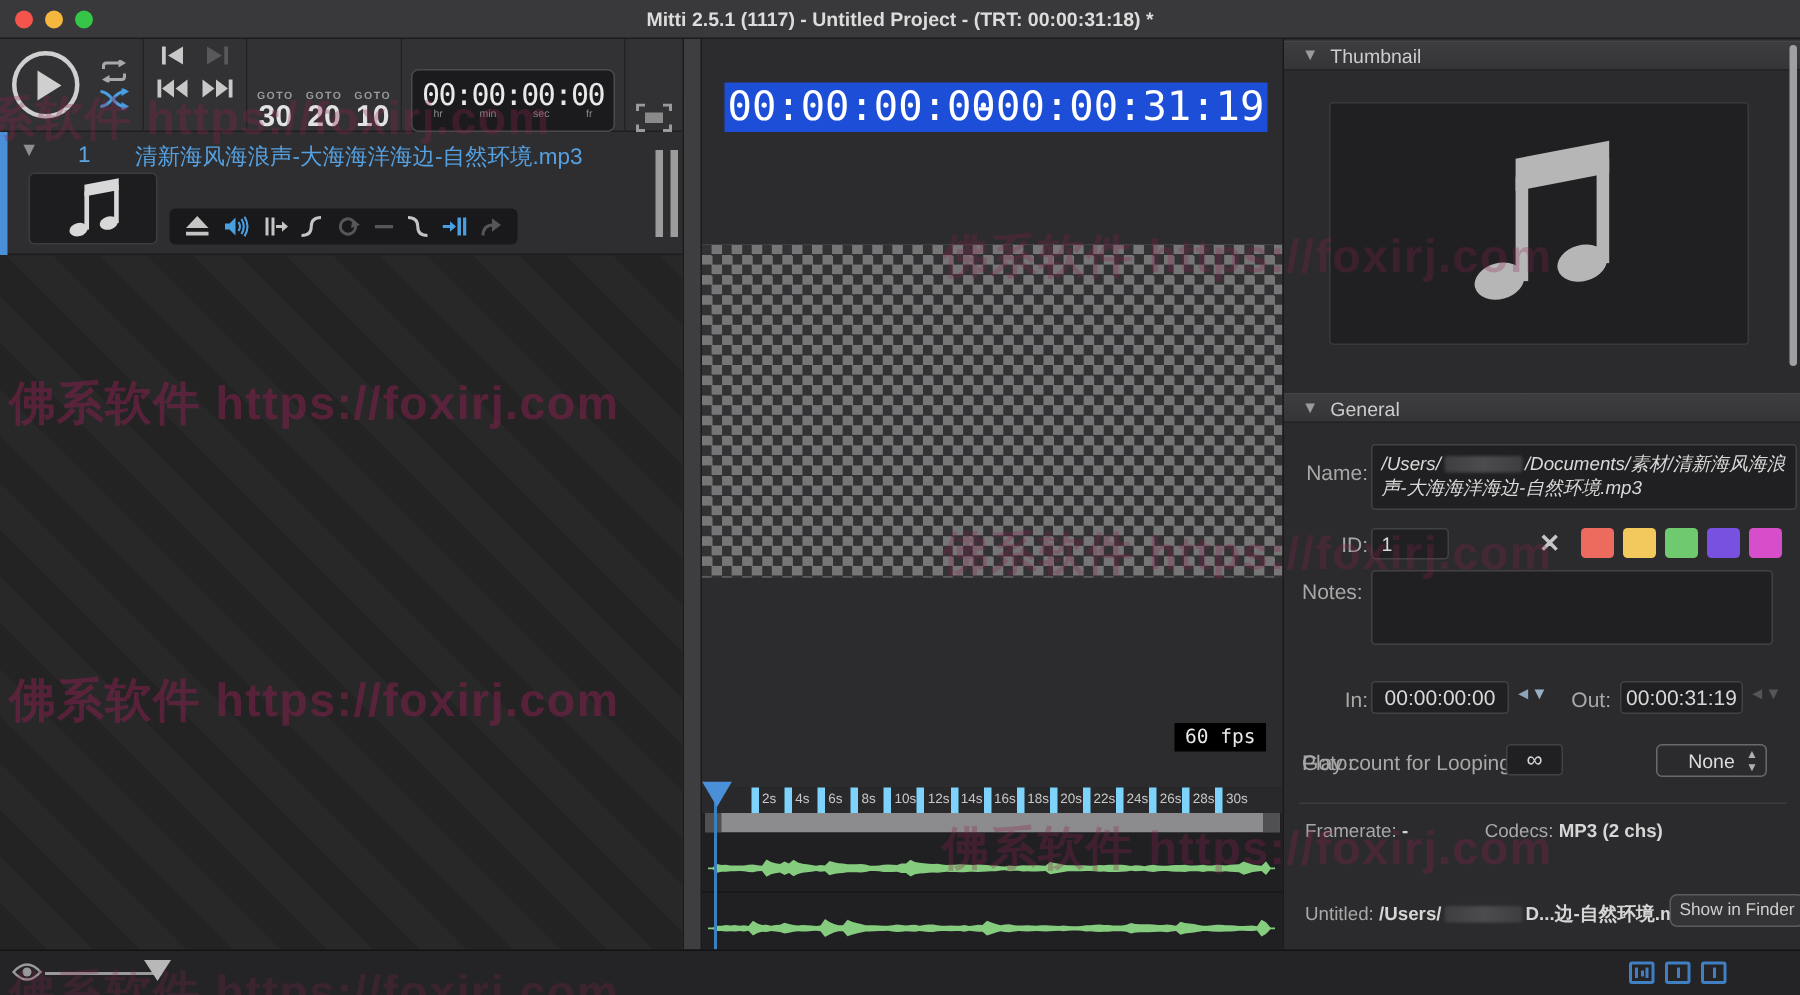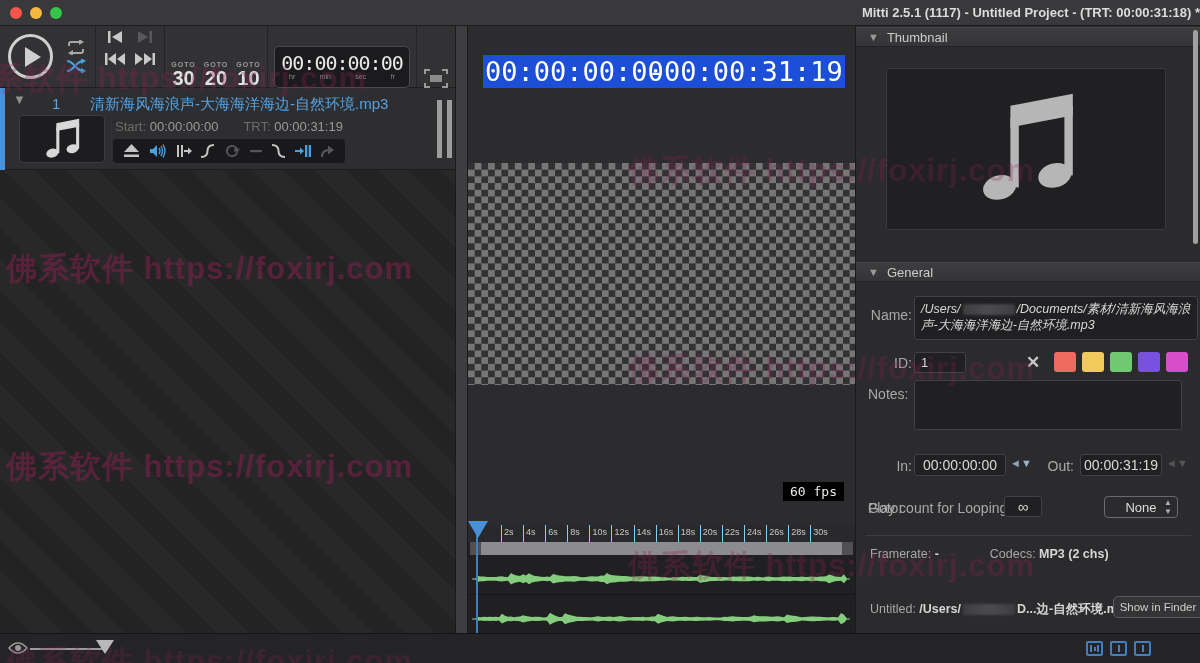--- a/index.html
+++ b/index.html
@@ -6,21 +6,21 @@
   html,body { width:1200px; height:663px; overflow:hidden; background:#1e1e1e;
     font-family:"Liberation Sans", sans-serif; }
   .window { position:absolute; inset:0; width:1200px; height:663px; background:#2c2c2e; }
 
   
   .titlebar { position:absolute; left:0; top:0; width:1200px; height:26px; background:#39393b;
     border-bottom:1px solid #1c1c1c; display:flex; align-items:center; }
   .lights { display:flex; gap:8px; margin-left:10px; }
   .light { width:12px; height:12px; border-radius:50%; }
   .light.r { background:#f5554d; } .light.y { background:#f6b73e; } .light.g { background:#35c649; }
-  .titletext { position:absolute; left:0; right:0; text-align:right; font-size:13px; font-weight:700;
+  .titletext { position:absolute; left:0; right:0; text-align:center; font-size:13px; font-weight:700;
     color:#dcdcdc; }
 
   
   .left-col { position:absolute; left:0; top:26px; width:455px; height:607px;
     background:repeating-linear-gradient(45deg,#232323 0 22px,#282829 22px 44px); }
   .v-divider { position:absolute; left:455px; top:26px; width:13px; height:607px; background:#3e3e40;
     border-left:1px solid #1a1a1a; border-right:1px solid #1a1a1a; }
   .center-col { position:absolute; left:468px; top:26px; width:387px; height:607px; background:#2c2c2e; }
   .right-col { position:absolute; left:855px; top:26px; width:345px; height:607px; background:#2b2b2d;
     border-left:1px solid #1a1a1a; }
@@ -72,21 +72,21 @@
   .pv-tc .rem { margin-left:-16px; }
   .checker { position:absolute; left:0; top:137px; width:387px; height:222px;
     background:repeating-conic-gradient(#767676 0% 25%, #323234 0% 50%); background-size:13.4px 13.4px; }
   .fps-badge { position:absolute; left:315px; top:456px; background:#000; color:#e8e8e8;
     font-family:"DejaVu Sans Mono", monospace; font-size:13px; padding:2px 7px; }
 
   
   .timeline { position:absolute; left:0; top:499px; width:387px; height:108px; background:#202022; }
   .ruler { position:absolute; left:0; top:0; width:387px; height:17px; background:#29292b;
     display:flex; padding-left:33px; }
-  .ruler span { width:22.1px; font-size:9px; color:#c8c8c8; border-left:1px solid #7dd3fc;
+  .ruler span { width:22.1px; font-size:9px; color:#c8c8c8; border-left:5px solid #7dd3fc;
     padding-left:2px; line-height:15px; flex:none; }
   .zoombar { position:absolute; left:2px; top:17px; width:383px; height:13px; background:#8c8c8e; }
   .zoombar .h1,.zoombar .h2 { position:absolute; top:0; width:11px; height:13px; background:#505052; }
   .zoombar .h1 { left:0; } .zoombar .h2 { right:0; }
   .waves { position:absolute; left:0; top:30px; width:387px; height:78px; background:#202022; }
   .wave-row { position:absolute; left:4px; width:380px; height:36px; }
   .wave-div { position:absolute; left:0; top:39px; width:387px; height:1px; background:#161618; }
   .playhead-tri { position:absolute; left:0; top:-4px; }
   .playhead-line { position:absolute; left:8px; top:10px; width:2px; height:98px; background:#3a7fc0; }
 
@@ -280,27 +280,20 @@
       <div class="cue-title">清新海风海浪声-大海海洋海边-自然环境.mp3</div>
       <div class="cue-thumb">
         <svg width="44" height="44" viewBox="0 0 100 100">
             <ellipse cx="28" cy="82" rx="14" ry="10" fill="#d8d8d8" transform="rotate(-15 28 82)"></ellipse>
             <ellipse cx="74" cy="72" rx="14" ry="10" fill="#d8d8d8" transform="rotate(-15 74 72)"></ellipse>
             <rect x="37" y="24" width="7" height="58" fill="#d8d8d8"></rect>
             <rect x="82" y="14" width="7" height="58" fill="#d8d8d8"></rect>
             <polygon points="37,14 89,4 89,22 37,32" fill="#d8d8d8"></polygon>
           </svg>
       </div>
-      <div class="cue-times">
-        <span class="lb">Start:</span>
-        <span>00:00:00:00</span>
-        <span class="gap"></span>
-        <span class="lb">TRT:</span>
-        <span>00:00:31:19</span>
-      </div>
       <div class="cue-iconbar">
         <span>
             <svg width="17" height="14" viewBox="0 0 17 14">
               <polygon points="8.5,0 16,8 1,8" fill="#c4c4c4"></polygon>
               <rect x="1" y="10.5" width="15" height="2.5" fill="#c4c4c4"></rect>
             </svg>
           </span>
         <span>
             <svg width="18" height="14" viewBox="0 0 18 14">
               <polygon points="1,5 4,5 8,1 8,13 4,9 1,9" fill="#4a9fe0"></polygon>

